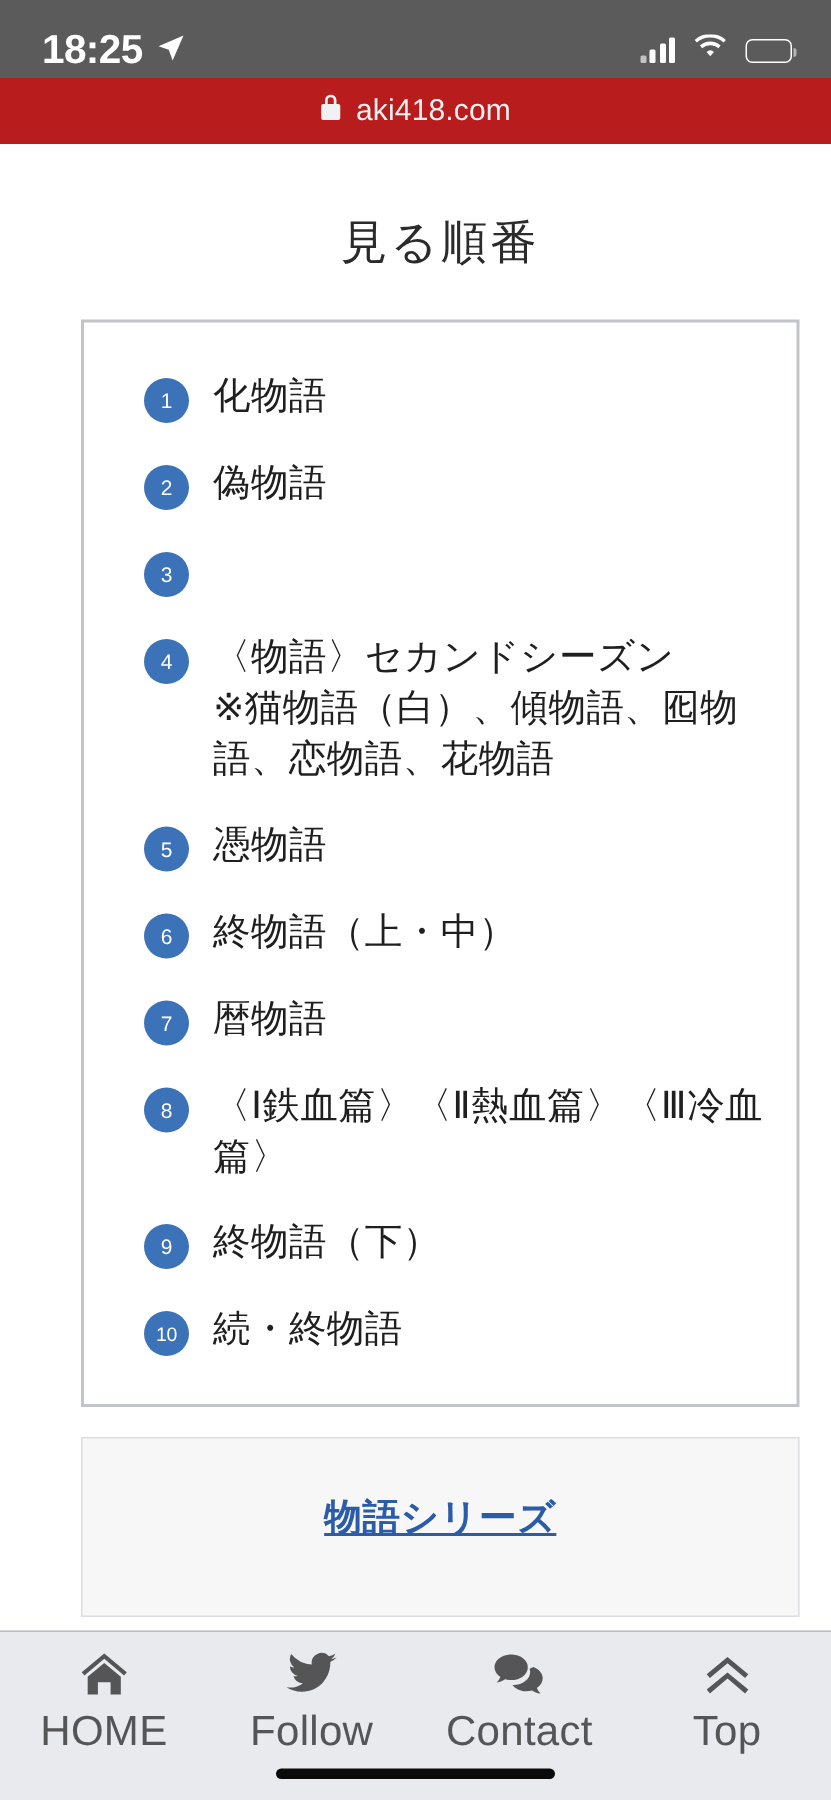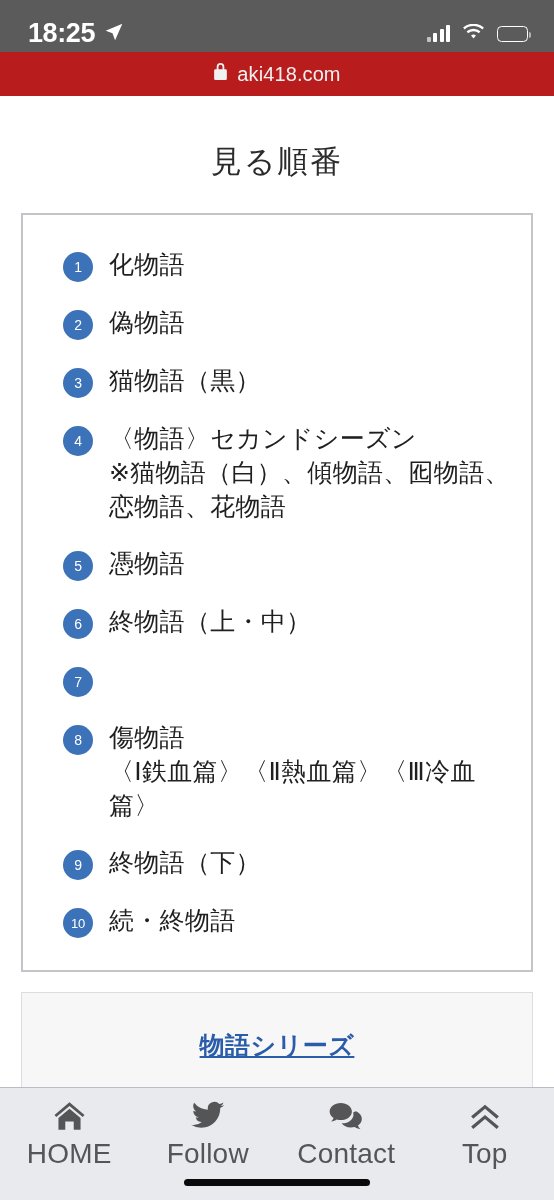--- a/index.html
+++ b/index.html
@@ -62,20 +62,21 @@
     position:absolute; right:3px; top:110px;
     width:5px; height:76px;
     background:#7a7a7a; border-radius:3px;
   }
 
   
   .page {
     position:absolute; top:96px; left:0;
     width:554px; height:1104px;
     background:#ffffff;
+    padding-left:33px;
   }
   .page-title {
     text-align:center;
     font-size:31px;
     color:#2b2b2b;
     font-weight:400;
     margin-top:45px;
     letter-spacing:2px;
   }
 
@@ -214,23 +215,20 @@
 
       <li class="order-item">
         <span class="badge">2</span>
         <span class="item-body">
           <span class="item-title">偽物語</span>
         </span>
       </li>
 
       <li class="order-item">
         <span class="badge">3</span>
-        <span class="item-body">
-          <span class="item-title">猫物語（黒）</span>
-        </span>
       </li>
 
       <li class="order-item">
         <span class="badge">4</span>
         <span class="item-body">
           <div class="item-title">〈物語〉セカンドシーズン</div>
           <div class="item-sub">※猫物語（白）、傾物語、囮物語、恋物語、花物語</div>
         </span>
       </li>
 
@@ -243,26 +241,28 @@
 
       <li class="order-item">
         <span class="badge">6</span>
         <span class="item-body">
           <span class="item-title">終物語（上・中）</span>
         </span>
       </li>
 
       <li class="order-item">
         <span class="badge">7</span>
+        <span class="item-body">
+          <span class="item-title">暦物語</span>
+        </span>
       </li>
 
       <li class="order-item">
         <span class="badge">8</span>
         <span class="item-body">
-          <div class="item-title">傷物語</div>
           <div class="item-sub">〈Ⅰ鉄血篇〉〈Ⅱ熱血篇〉〈Ⅲ冷血篇〉</div>
         </span>
       </li>
 
       <li class="order-item">
         <span class="badge">9</span>
         <span class="item-body">
           <span class="item-title">終物語（下）</span>
         </span>
       </li>

